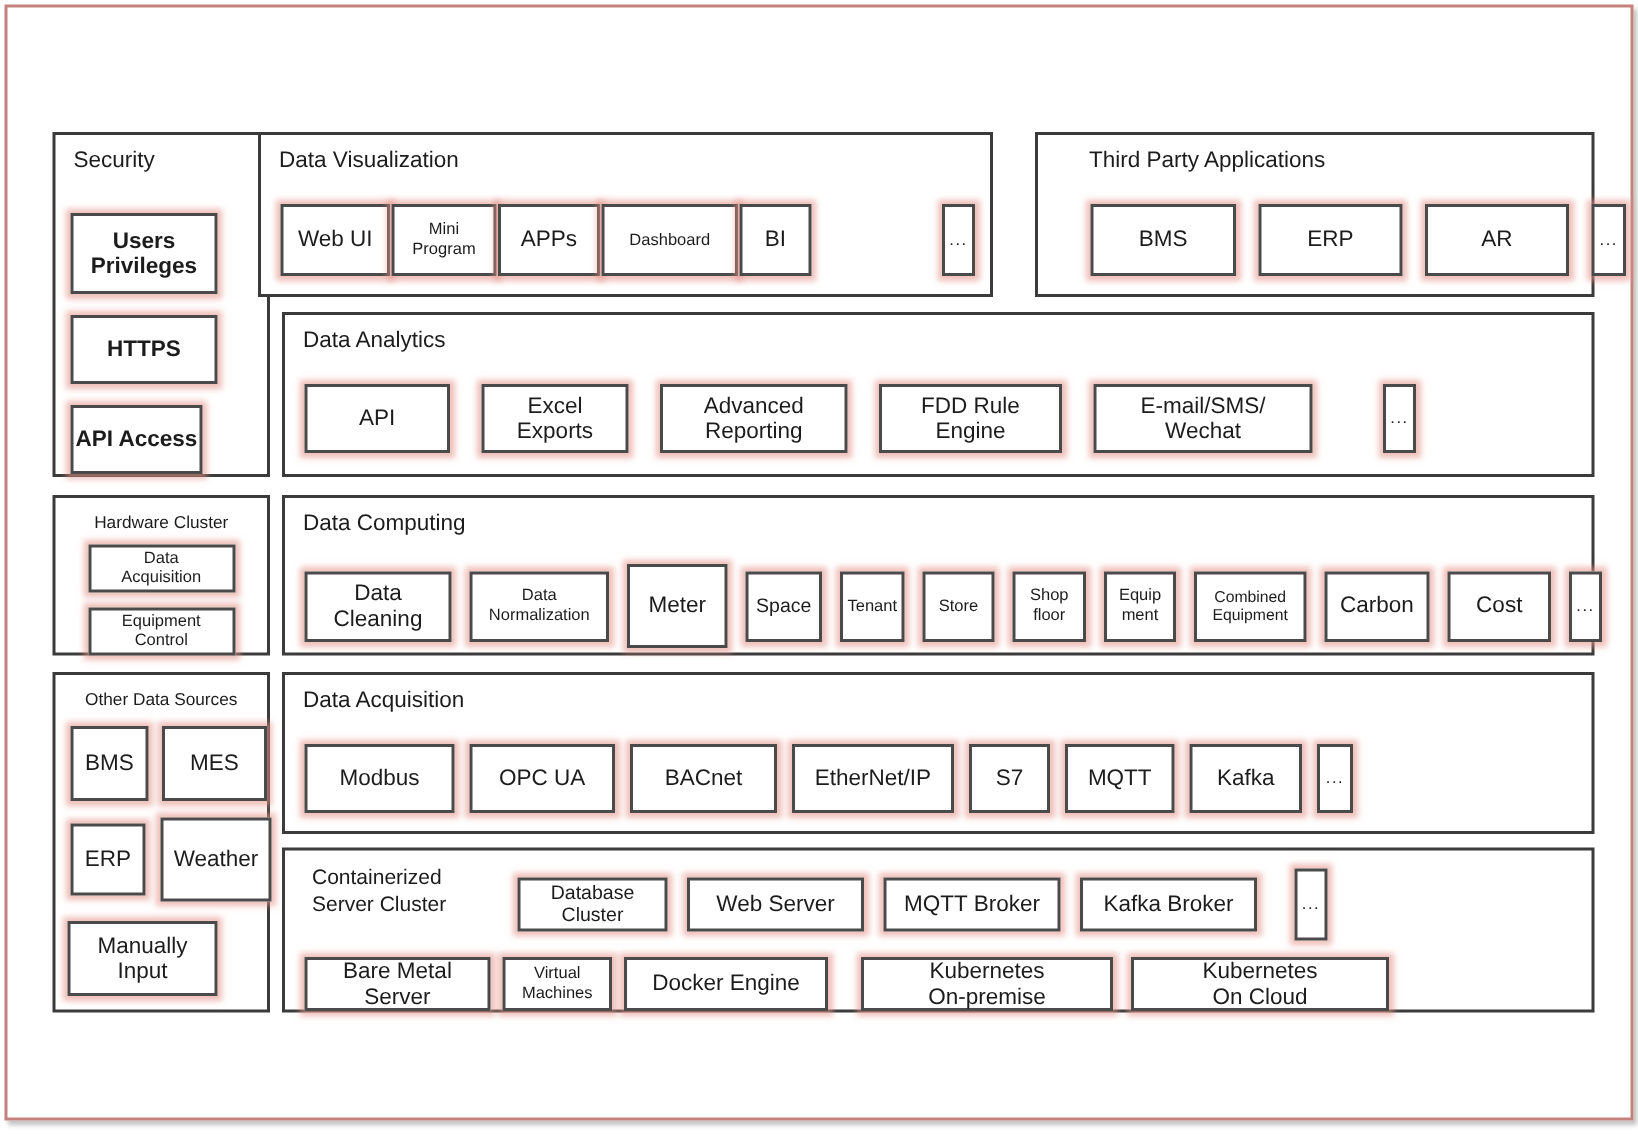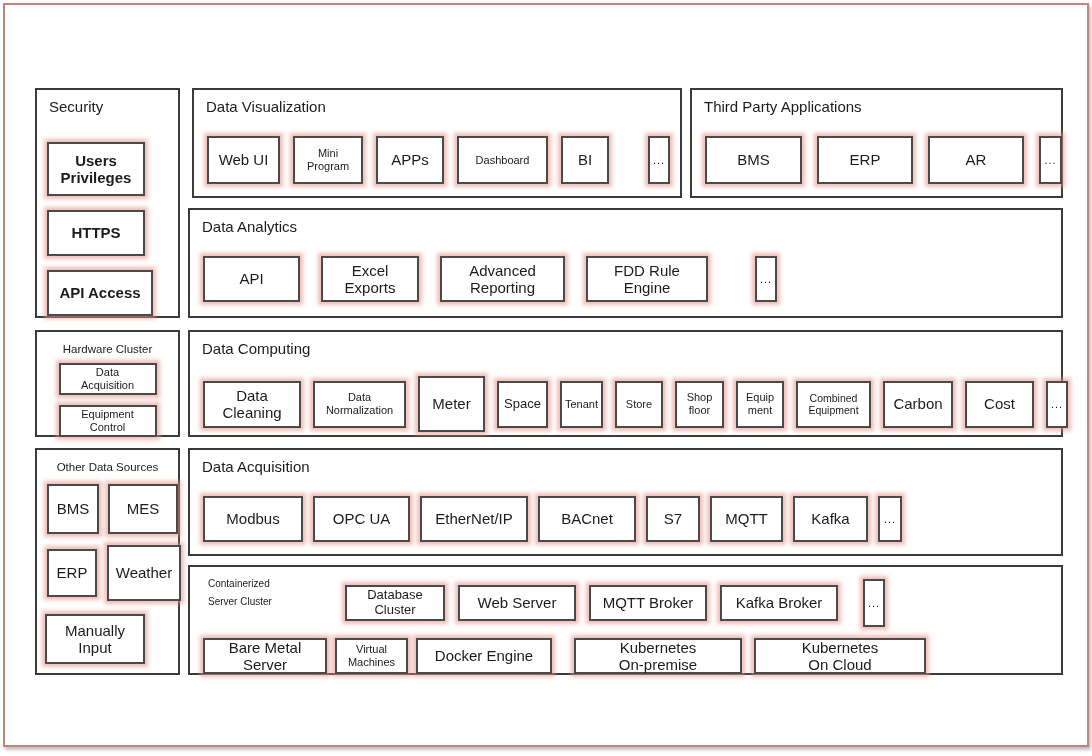--- a/index.html
+++ b/index.html
@@ -40,57 +40,59 @@
 <body>
 
 <div class="frame"></div>
 
 <div class="section" style="left:35px;top:88px;width:145px;height:230px;">
   <div class="sec-title">Security</div>
   <div class="col" style="margin:26px 0 0 10px;gap:14px;font-weight:bold;">
     <div class="box lg" style="width:98px;height:54px">Users
 Privileges</div>
     <div class="box lg" style="width:98px;height:46px">HTTPS</div>
-    <div class="box lg" style="width:106px;height:46px">API Access</div>
+    <div class="box lg" style="width:88px;height:46px">API Access</div>
   </div>
 </div>
 
-<div class="section" style="left:192px;top:88px;width:490px;height:110px;">
+<div class="section" style="left:172px;top:88px;width:490px;height:110px;">
   <div class="sec-title">Data Visualization</div>
-  <div class="row" style="margin:20px 10px 0 13px;gap:13px;border-radius:24px;">
+  <div class="row" style="margin:20px 10px 0 13px;gap:1px;border-radius:24px;">
     <div class="box lg" style="width:73px;height:48px">Web UI</div>
     <div class="box sm" style="width:70px;height:48px">Mini
 Program</div>
     <div class="box lg" style="width:68px;height:48px">APPs</div>
     <div class="box sm" style="width:91px;height:48px">Dashboard</div>
     <div class="box lg" style="width:48px;height:48px">BI</div>
     <div class="box sm ellipsis" style="width:22px;height:48px;margin-left:auto">...</div>
   </div>
 </div>
 
-<div class="section" style="left:690px;top:88px;width:373px;height:110px;">
+<div class="section" style="left:690px;top:88px;width:373px;height:110px;padding-left:22px;">
   <div class="sec-title">Third Party Applications</div>
   <div class="row" style="margin:20px 12px 0 13px;gap:15px;">
     <div class="box lg" style="width:97px;height:48px">BMS</div>
     <div class="box lg" style="width:96px;height:48px">ERP</div>
     <div class="box lg" style="width:96px;height:48px">AR</div>
     <div class="box sm ellipsis" style="width:23px;height:48px;margin-left:auto">...</div>
   </div>
 </div>
 
 <div class="section" style="left:188px;top:208px;width:875px;height:110px;">
   <div class="sec-title">Data Analytics</div>
   <div class="row" style="margin:20px 0 0 13px;gap:21px;">
     <div class="box lg" style="width:97px;height:46px">API</div>
     <div class="box lg" style="width:98px;height:46px">Excel
 Exports</div>
     <div class="box lg" style="width:125px;height:46px">Advanced
 Reporting</div>
     <div class="box lg" style="width:122px;height:46px">FDD Rule
 Engine</div>
+    <div class="box lg" style="width:146px;height:46px">E-mail/SMS/
+Wechat</div>
     <div class="box sm ellipsis" style="width:22px;height:46px;margin-left:26px">...</div>
   </div>
 </div>
 
 <div class="section" style="left:35px;top:330px;width:145px;height:107px;">
   <div class="sec-title small">Hardware Cluster</div>
   <div class="col" style="margin:5px auto 0;width:98px;gap:10px;">
     <div class="box sm" style="width:98px;height:32px">Data
 Acquisition</div>
     <div class="box sm" style="width:98px;height:32px">Equipment
@@ -135,31 +137,31 @@
     <div class="box lg" style="width:100px;height:50px">Manually
 Input</div>
   </div>
 </div>
 
 <div class="section" style="left:188px;top:448px;width:875px;height:108px;">
   <div class="sec-title">Data Acquisition</div>
   <div class="row" style="margin:20px 0 0 13px;gap:10px;">
     <div class="box lg" style="width:100px;height:46px">Modbus</div>
     <div class="box lg" style="width:97px;height:46px">OPC UA</div>
+    <div class="box lg" style="width:98px;height:46px">BACnet</div>
     <div class="box lg" style="width:108px;height:46px">EtherNet/IP</div>
-    <div class="box lg" style="width:98px;height:46px">BACnet</div>
     <div class="box lg" style="width:54px;height:46px">S7</div>
     <div class="box lg" style="width:73px;height:46px">MQTT</div>
     <div class="box lg" style="width:75px;height:46px">Kafka</div>
     <div class="box sm ellipsis" style="width:24px;height:46px">...</div>
   </div>
 </div>
 
 <div class="section" style="left:188px;top:565px;width:875px;height:110px;">
-  <div class="sec-title" style="position:absolute;left:6px;top:0;font-size:10px;">Containerized
+  <div class="sec-title" style="position:absolute;left:6px;top:0;font-size:14px;">Containerized
 Server Cluster</div>
   <div class="row" style="margin:12px 0 0 155px;gap:13px;">
     <div class="box md" style="width:100px;height:36px">Database
 Cluster</div>
     <div class="box lg" style="width:118px;height:36px">Web Server</div>
     <div class="box lg" style="width:118px;height:36px">MQTT Broker</div>
     <div class="box lg" style="width:118px;height:36px">Kafka Broker</div>
     <div class="box sm ellipsis" style="width:22px;height:48px;margin-left:12px">...</div>
   </div>
   <div class="row" style="margin:11px 0 0 13px;">

